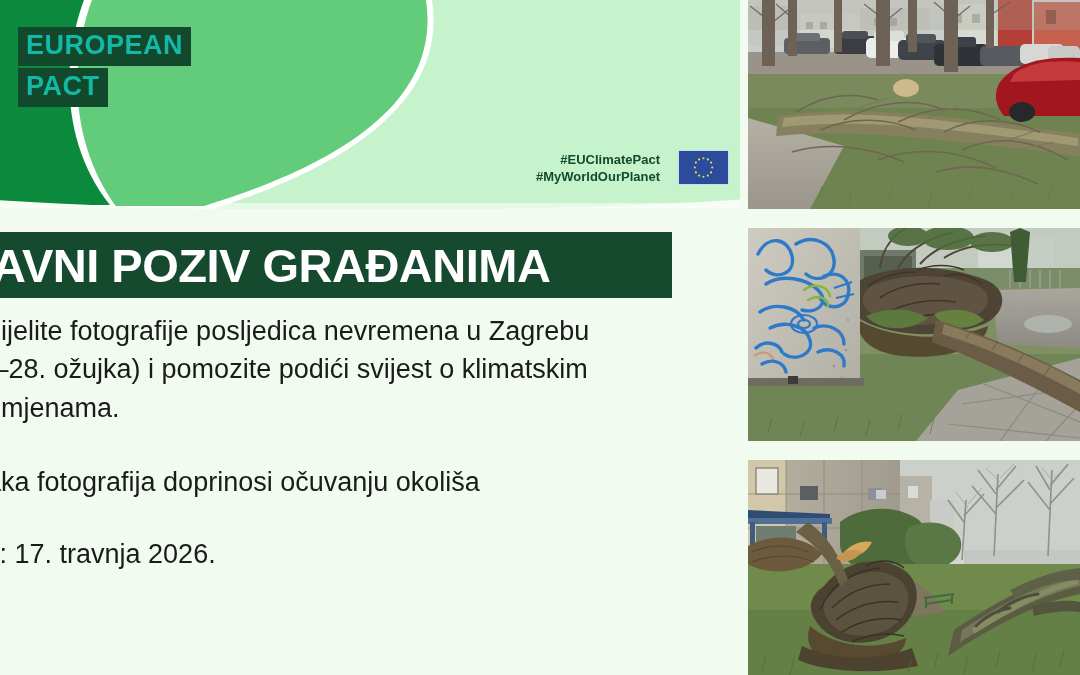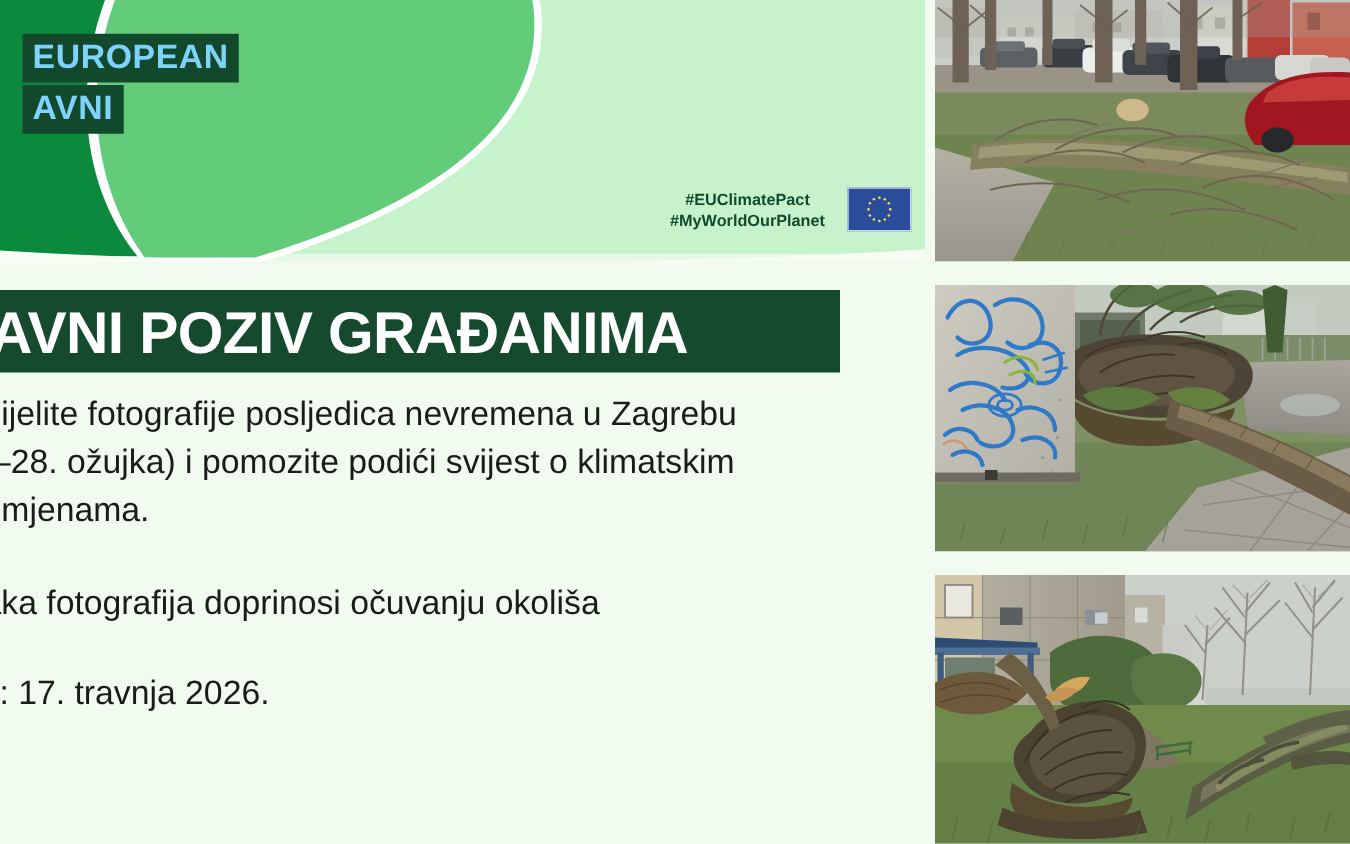--- a/index.html
+++ b/index.html
@@ -40,21 +40,21 @@
     position:absolute;
     left:18px; top:27px;
     display:flex;
     flex-direction:column;
     align-items:flex-start;
     gap:2px;
     z-index:6;
   }
   .logo-line {
     background:#12482c;
-    color:#7dd3fc;
+    color:#14b8a6;
     font-weight:bold;
     font-size:27px;
     line-height:1.0;
     letter-spacing:0.5px;
     padding:5px 8px 7px 8px;
     white-space:nowrap;
     font-family:"Liberation Sans", sans-serif;
   }
 
   
@@ -63,21 +63,20 @@
     right:80px; top:151px;
     text-align:right;
     z-index:6;
   }
   #hashtags div {
     color:#13492c;
     font-weight:bold;
     font-size:13px;
     line-height:1.33;
     white-space:nowrap;
-    text-align:center;
   }
 
   
   #eu-flag {
     position:absolute;
     left:678px; top:150px;
     width:51px; height:35px;
     background:#2b4b9b;
     border:1px solid #c9d9ef;
     z-index:6;
@@ -160,21 +159,21 @@
 
         <path d="M-10,-10 L96,-10 C70,50 66,140 118,209 L-10,209 Z" fill="#ffffff"></path>
         <path d="M-10,-10 L88,-10 C62,50 58,140 110,205 L-10,205 Z" fill="#0b8a3d"></path>
 
         <path d="M-20,199 C200,214 520,214 746,199 L746,212 L-20,212 Z" fill="#f7fdf5"></path>
       </svg>
     </div>
 
     <div id="logo-wordmark">
       <span class="logo-line">EUROPEAN</span>
-      <span class="logo-line">AVNI</span>
+      <span class="logo-line">PACT</span>
     </div>
 
     <div id="hashtags">
       <div>#EUClimatePact</div>
       <div>#MyWorldOurPlanet</div>
     </div>
 
     <div id="eu-flag">
       <svg viewBox="0 0 90 60">
         <rect x="0" y="0" width="90" height="60" fill="#2b4b9b"></rect>

